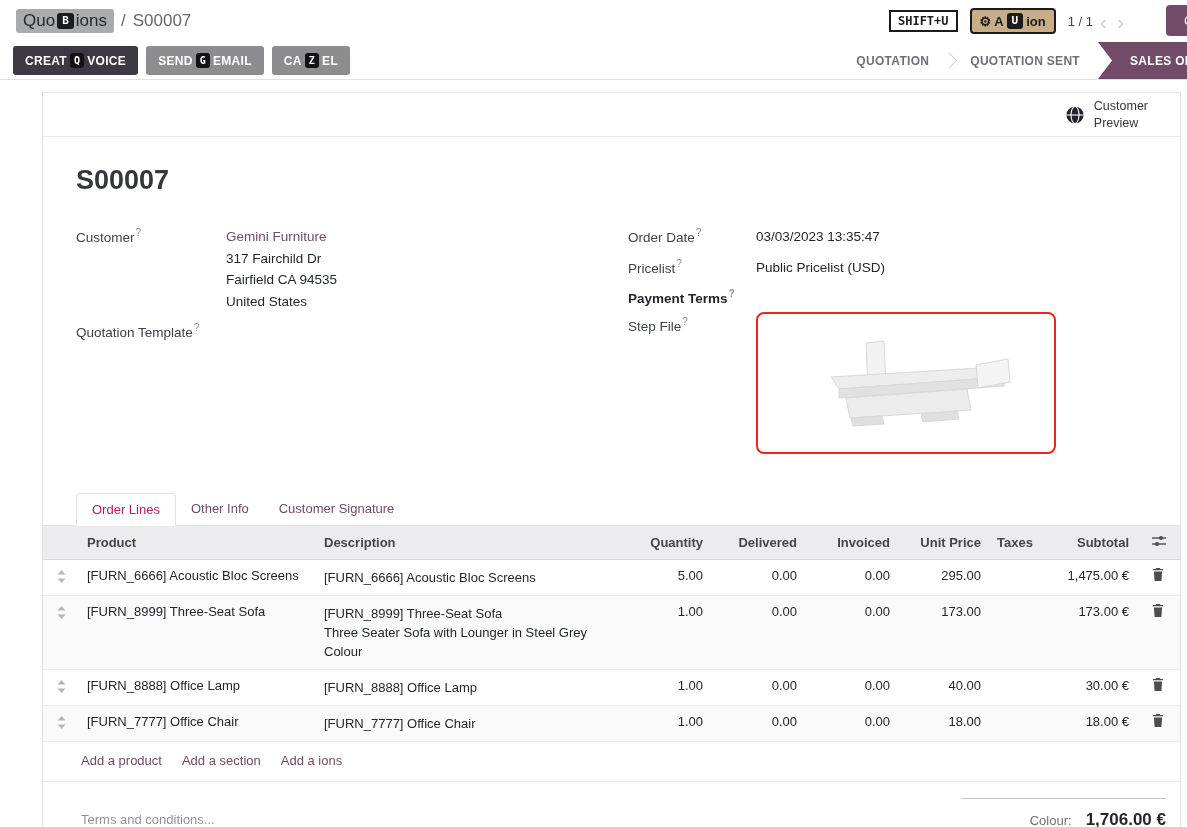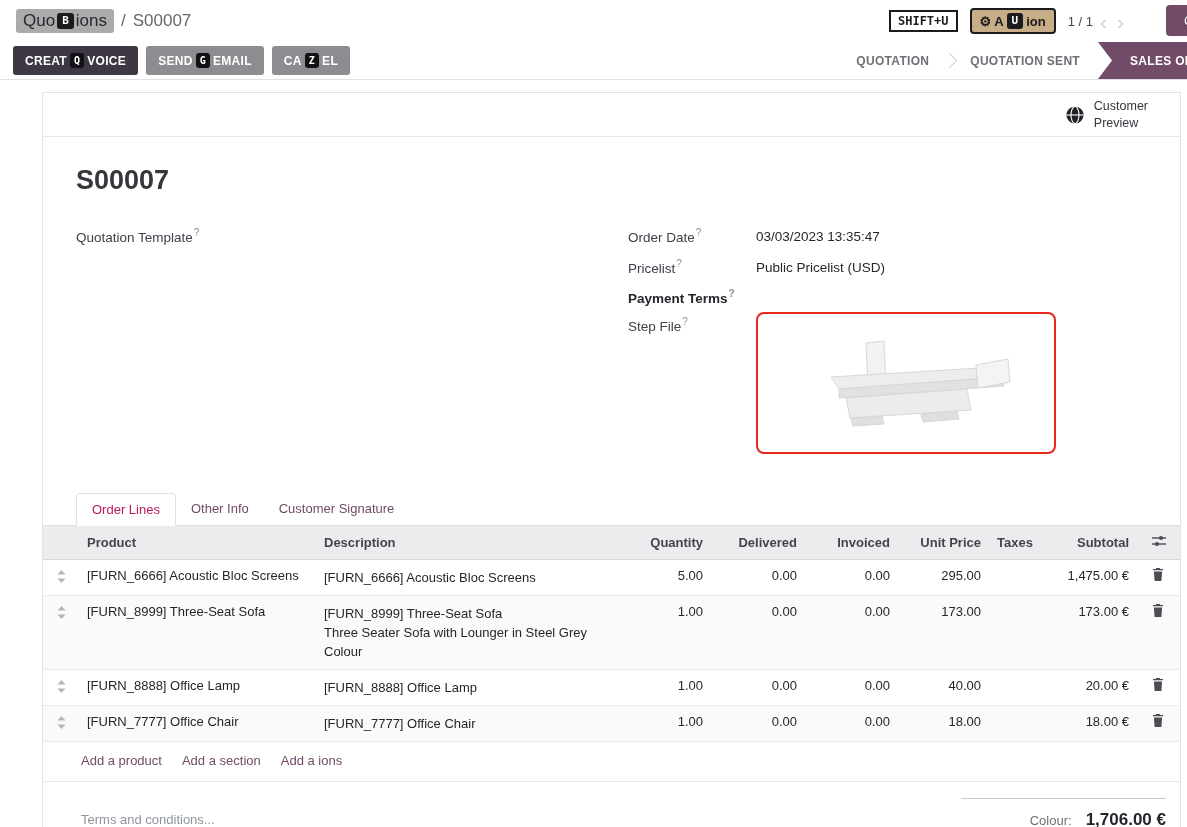--- a/index.html
+++ b/index.html
@@ -149,20 +149,27 @@
         <span>Preview</span>
       </span>
     </button>
   </div>
 
   <div class="sheet-body">
     <h1 class="record-title">S00007</h1>
 
     <div class="field-grid">
       <div class="fcol-left">
+        <div class="frow">
+          <span class="flabel"><span>Customer</span><sup>?</sup></span>
+          <span class="fvalue">
+            <span class="link">Gemini Furniture</span>
+            <span id="address"><div>317 Fairchild Dr</div><div>Fairfield CA 94535</div><div>United States</div></span>
+          </span>
+        </div>
         <div class="frow" style="">
           <span class="flabel"><span>Quotation Template</span><sup>?</sup></span>
           <span class="fvalue"></span>
         </div>
       </div>
 
       <div class="fcol-right">
         <div class="frow">
           <span class="flabel"><span>Order Date</span><sup>?</sup></span>
           <span class="fvalue">03/03/2023 13:35:47</span>
@@ -295,21 +302,21 @@
       </td>
       <td>[FURN_8888] Office Lamp</td>
       <td>
             <div class="desc-line">[FURN_8888] Office Lamp</div>
           </td>
       <td class="num">1.00</td>
       <td class="num">0.00</td>
       <td class="num">0.00</td>
       <td class="num">40.00</td>
       <td></td>
-      <td class="num">20.00 €</td>
+      <td class="num">30.00 €</td>
       <td class="cell-trash">
         <svg width="12" height="13" viewBox="0 0 12 13">
           <path fill="#4a4e53" d="M4.2 0h3.6l.6 1H11v1.3H1V1h2.6zM1.9 3.4h8.2L9.4 13H2.6z"></path>
         </svg>
       </td>
     </tr>
 
     <tr>
       <td class="cell-handle">
         <svg width="9" height="13" viewBox="0 0 9 13">

